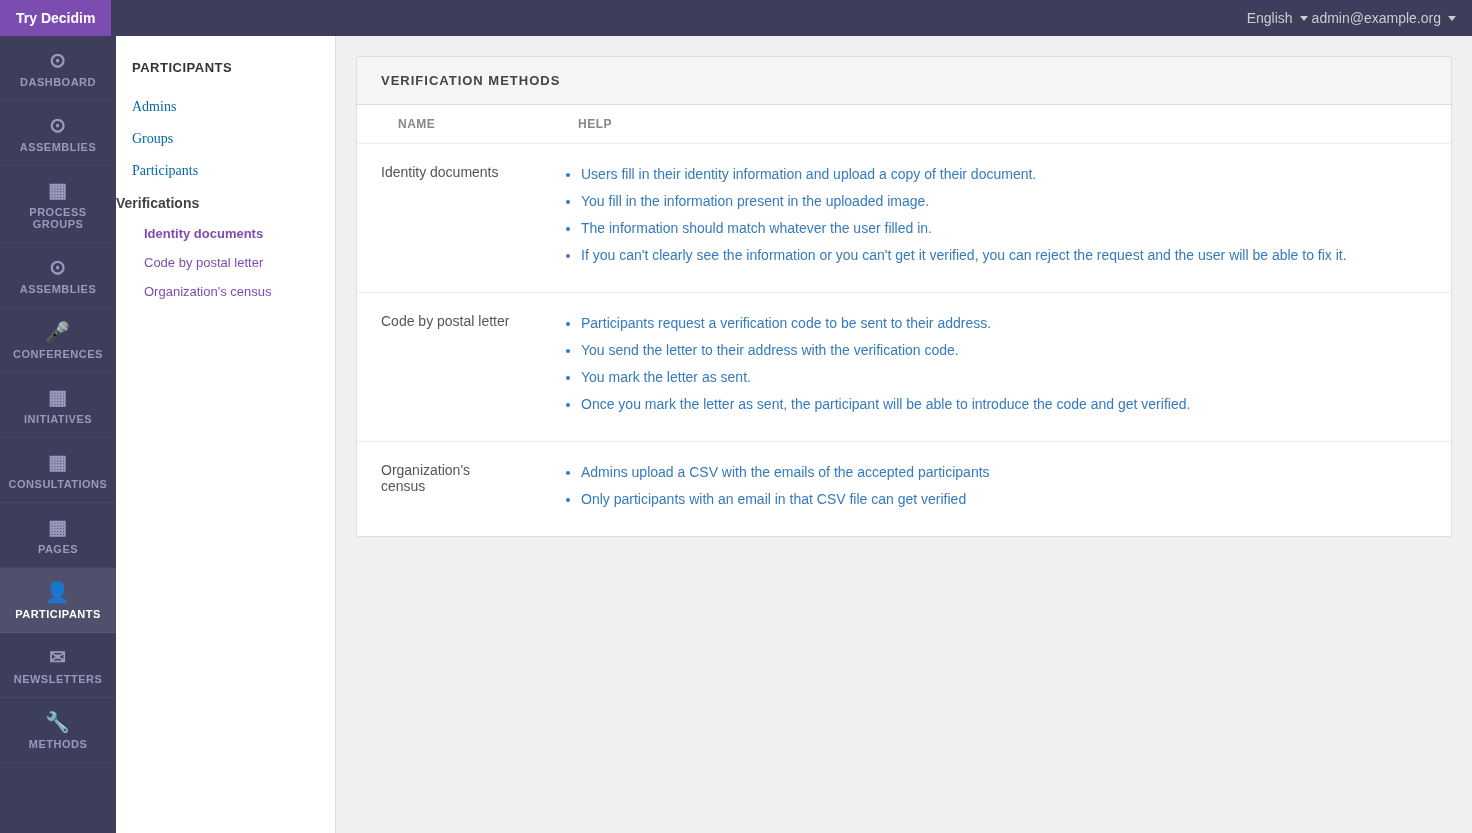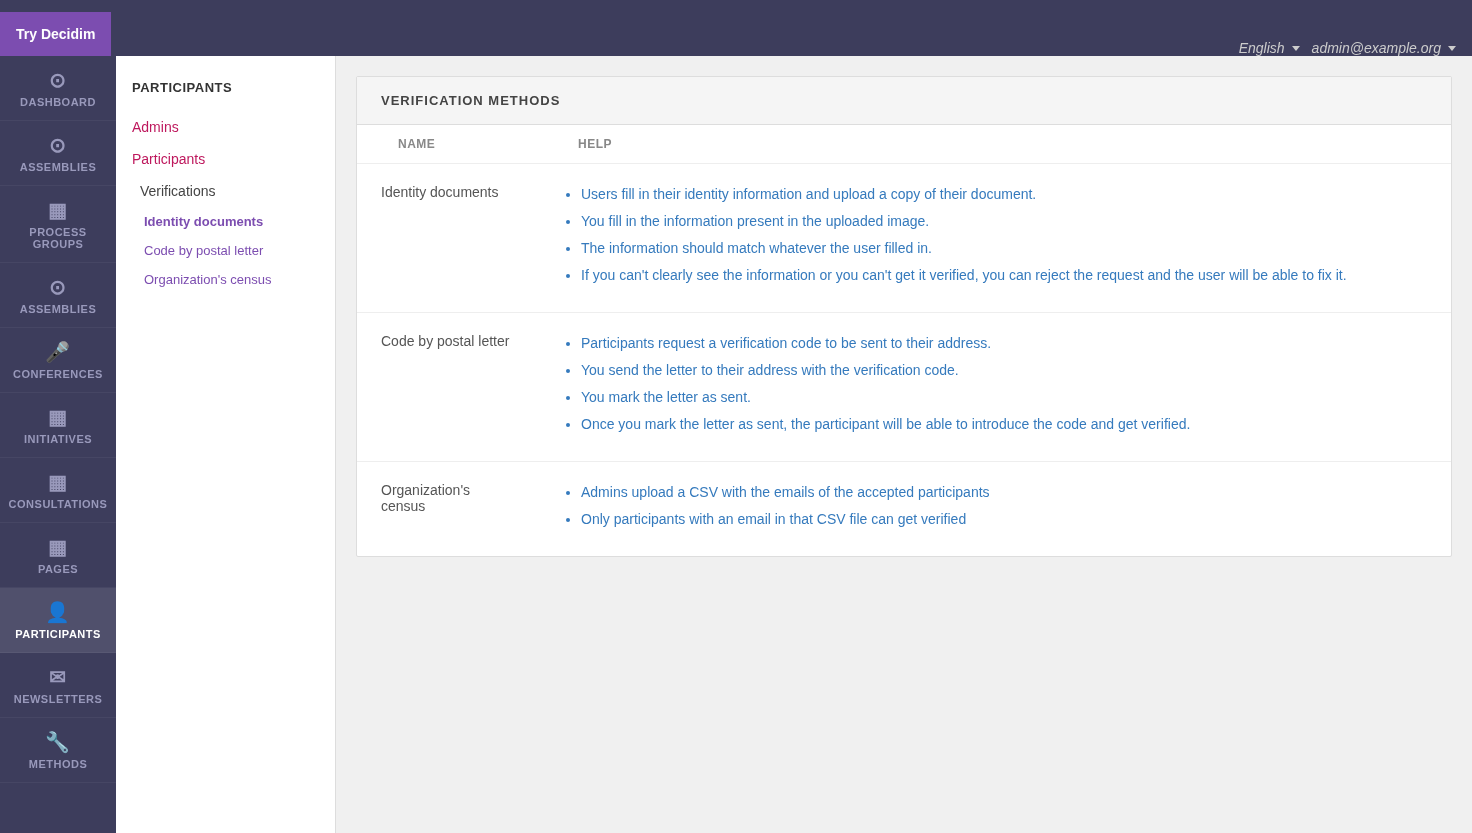--- a/index.html
+++ b/index.html
@@ -1,40 +1,40 @@
 <!DOCTYPE html>
 <html><head>
   <meta charset="utf-8">
   <style>
     * { box-sizing: border-box; margin: 0; padding: 0; }
     body { font-family: Arial, sans-serif; font-size: 14px; background: #f0f0f0; display: flex; flex-direction: column; height: 833px; overflow: hidden; }
 
     
     .topbar {
-      height: 56px;
+      height: 36px;
       background: #3d3d5c;
       display: flex;
-      align-items: flex-end;
+      align-items: center;
       justify-content: space-between;
       padding: 0 16px;
       flex-shrink: 0;
     }
     .topbar-left { display: flex; align-items: center; gap: 0; }
     .try-decidim-btn {
       background: #7c4db0;
       color: #fff;
       padding: 8px 16px;
       font-size: 14px;
       font-weight: bold;
       border: none;
       cursor: pointer;
       height: 44px;
       margin-left: -16px;
     }
-    .topbar-right { display: flex; align-items: center; gap: 12px; color: #ccc; font-size: 14px; font-style: italic; }
+    .topbar-right { display: flex; align-items: center; gap: 4px; color: #ccc; font-size: 14px; }
     .topbar-right .lang-select { color: #ccc; display: flex; align-items: center; gap: 4px; cursor: pointer; }
     .topbar-right .user-menu { color: #ccc; display: flex; align-items: center; gap: 4px; cursor: pointer; }
     .caret { display: inline-block; width: 0; height: 0; border-left: 4px solid transparent; border-right: 4px solid transparent; border-top: 5px solid #ccc; margin-left: 3px; }
 
     
     .main-layout { display: flex; flex: 1; overflow: hidden; }
 
     
     .sidebar {
       width: 116px;
@@ -75,29 +75,30 @@
     .sub-sidebar-title {
       font-size: 13px;
       font-weight: 700;
       color: #333;
       padding: 8px 16px 16px;
       letter-spacing: 0.5px;
     }
     .sub-sidebar-link {
       display: block;
       padding: 8px 16px;
-      color: #be185d;
+      color: #0369a1;
       font-size: 14px;
       cursor: pointer;
       text-decoration: none;
+      font-family: Liberation Serif, serif;
     }
     .sub-sidebar-section {
-      padding: 8px 24px;
-      font-size: 14px;
-      font-weight: 400;
+      padding: 8px 0;
+      font-size: 14px;
+      font-weight: 700;
       color: #444;
       cursor: pointer;
     }
     .sub-sidebar-sub-link {
       display: block;
       padding: 7px 16px 7px 28px;
       color: #7c4db0;
       font-size: 13px;
       cursor: pointer;
       text-decoration: none;
@@ -225,20 +226,21 @@
     </div>
     <div class="sidebar-item">
       <span class="icon">🔧</span>
       <span>METHODS</span>
     </div>
   </div>
 
   <div class="sub-sidebar">
     <div class="sub-sidebar-title">PARTICIPANTS</div>
     <a class="sub-sidebar-link">Admins</a>
+    <a class="sub-sidebar-link">Groups</a>
     <a class="sub-sidebar-link">Participants</a>
     <div class="sub-sidebar-section">Verifications</div>
     <a class="sub-sidebar-sub-link active">Identity documents</a>
     <a class="sub-sidebar-sub-link">Code by postal letter</a>
     <a class="sub-sidebar-sub-link">Organization's census</a>
   </div>
 
   <div class="content">
     <div class="panel">
       <div class="panel-header">VERIFICATION METHODS</div>

